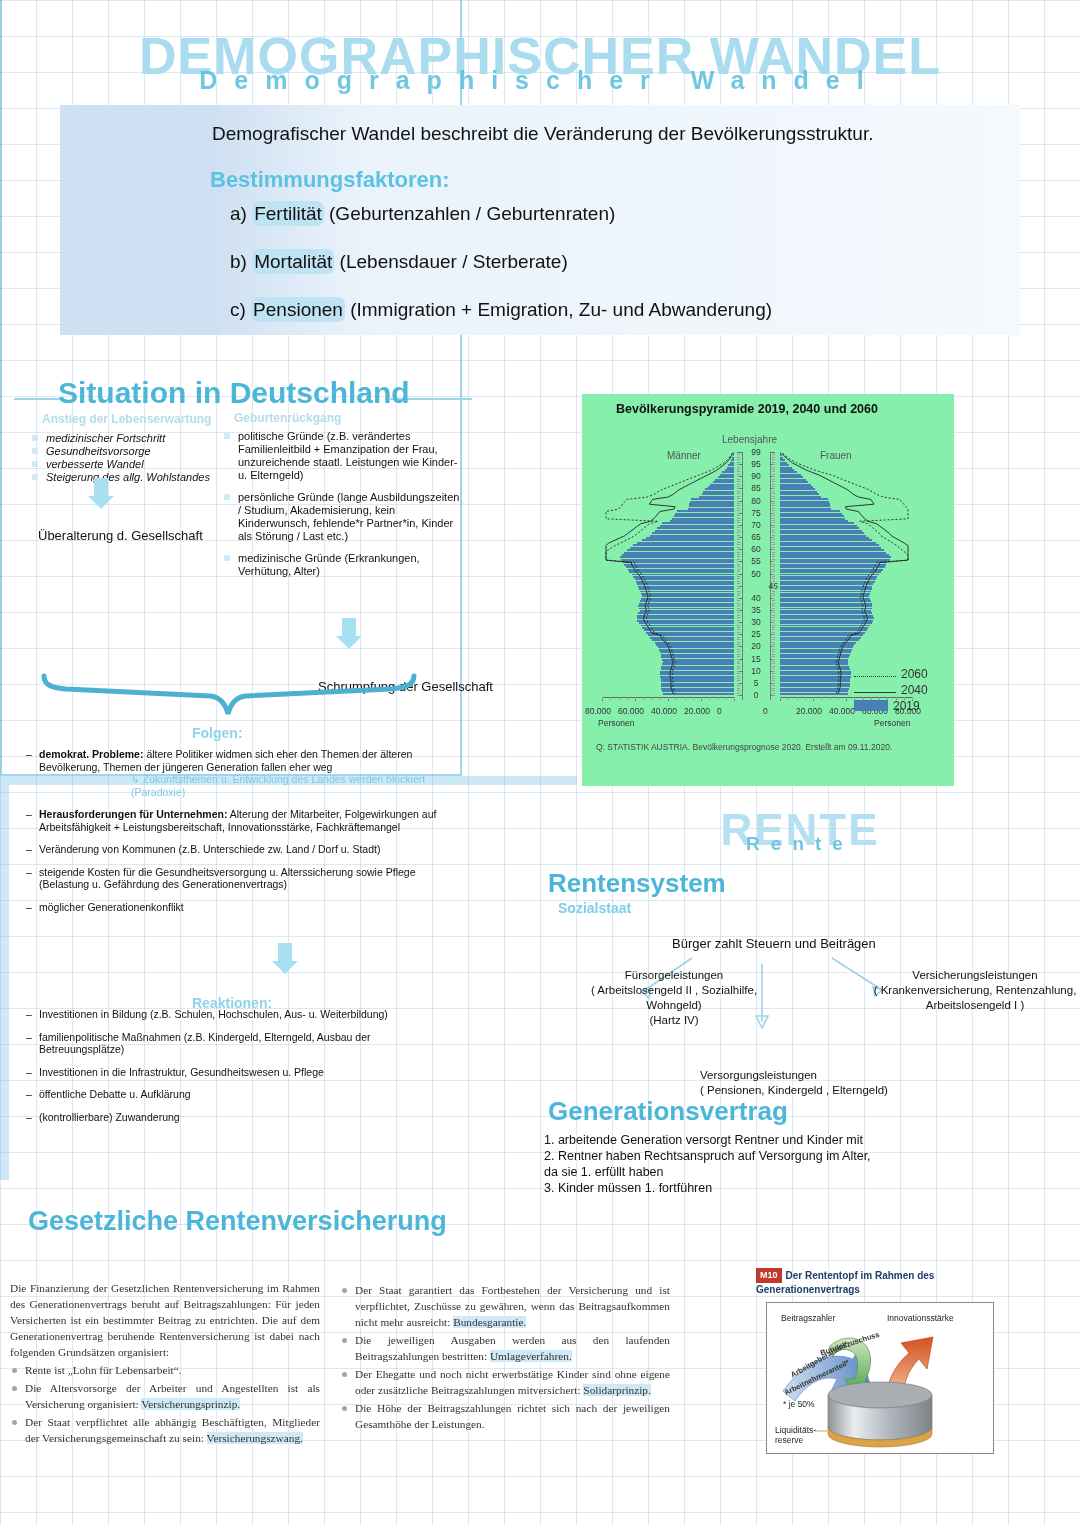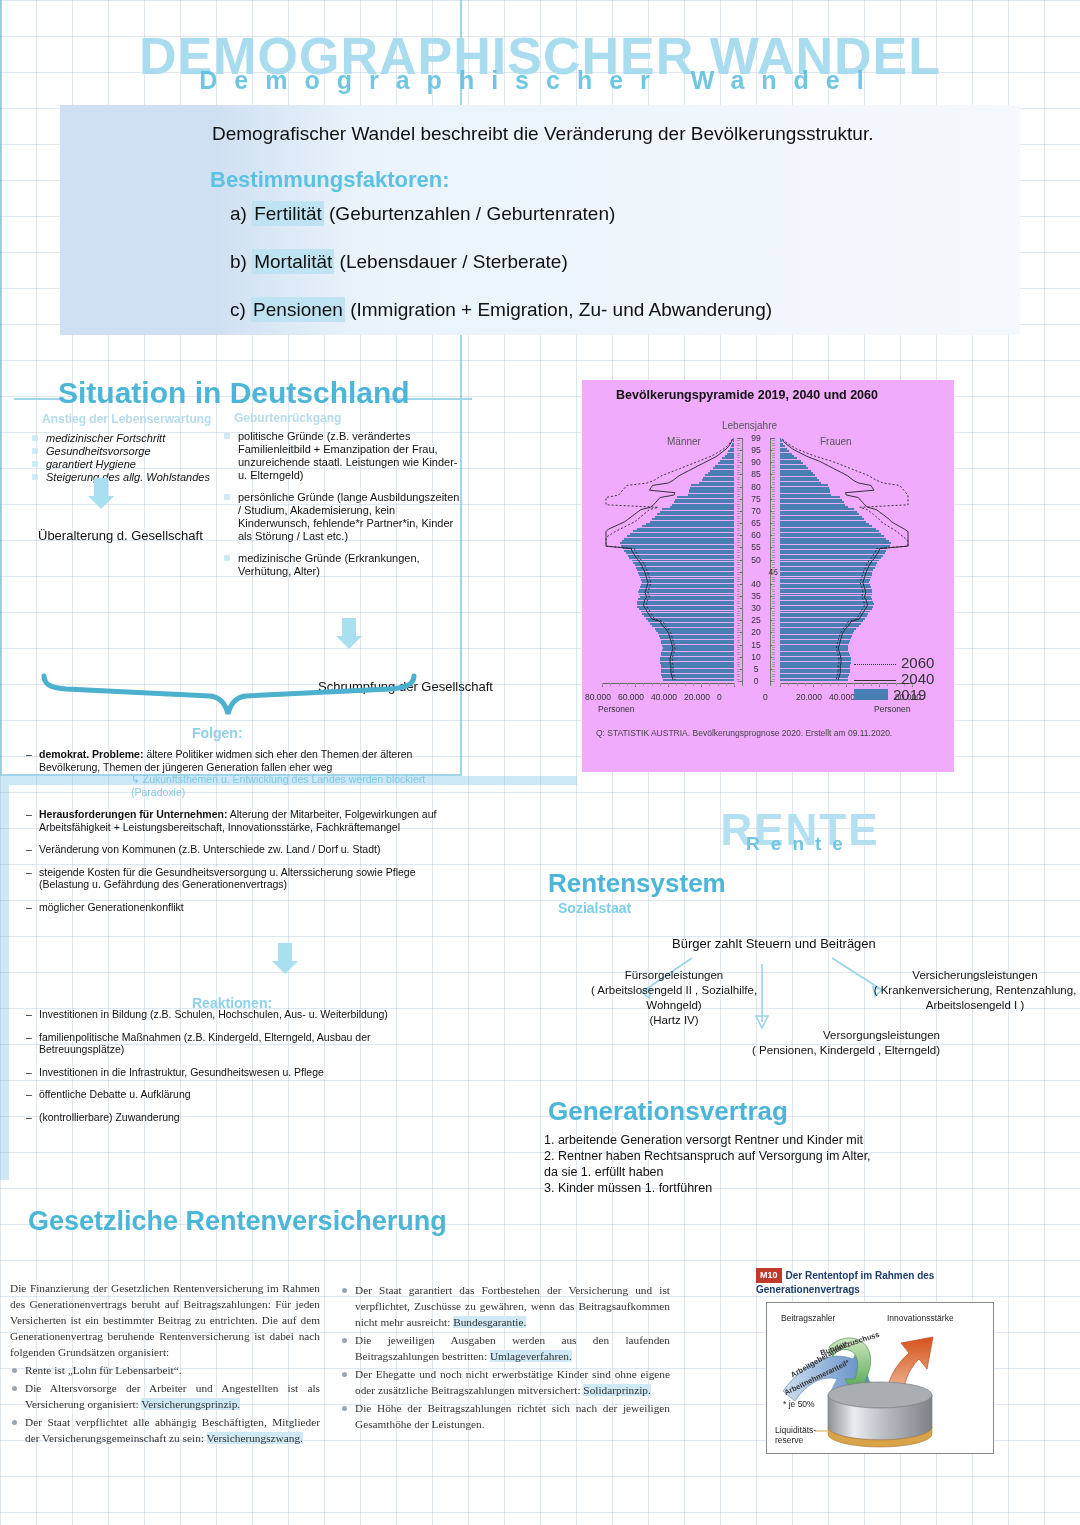--- a/index.html
+++ b/index.html
@@ -43,21 +43,21 @@
     position:absolute;left:152px;top:18px;font-size:19px;color:#111;
     font-family:"Liberation Sans",sans-serif;
   }
   #intro .sub{
     position:absolute;left:150px;top:62px;font-size:22px;font-weight:bold;color:#5cc2e2;
   }
   #intro .item{position:absolute;left:170px;font-size:19px;color:#111;white-space:nowrap;}
   #intro .it-a{top:98px;}
   #intro .it-b{top:146px;}
   #intro .it-c{top:194px;}
-  .hl{background:#bfe3f2;padding:2px 2px;border-radius:0;}
+  .hl{background:#bfe3f2;padding:2px 2px;border-radius:7px;}
   #intro-tick{position:absolute;left:1000px;top:318px;color:#333;font-size:15px;}
 
   
   #sit-frame{
     left:14px;top:398px;width:458px;height:774px;
     border:2px solid #9fd6ea;border-top:none;z-index:1;
   }
   #sit-frame-top-l{position:absolute;left:14px;top:398px;width:48px;height:2px;background:#9fd6ea;}
   #sit-frame-top-r{position:absolute;left:390px;top:398px;width:82px;height:2px;background:#9fd6ea;}
   #sit-title{
@@ -102,21 +102,21 @@
   .dash-list .dl{position:relative;padding-left:13px;margin-bottom:10px;}
   .dash-list .dl:before{content:"–";position:absolute;left:0;top:0;color:#111;}
   #folgen-list{left:26px;top:748px;width:430px;}
   #reakt-list{left:26px;top:1008px;width:430px;}
   .ind{display:block;padding-left:92px;}
   .sub-arrow{color:#7fc9e4;}
 
   #arrow3{left:272px;top:943px;}
 
   
-  #chart{left:582px;top:380px;width:372px;height:392px;background:#f0abfc;}
+  #chart{left:582px;top:394px;width:372px;height:392px;background:#86efac;}
   #chart-title{
     position:absolute;left:34px;top:8px;font-size:12.5px;font-weight:bold;color:#111;
   }
   #chart-axis-lbl{position:absolute;left:140px;top:40px;font-size:10px;color:#555;}
   #lbl-maenner{position:absolute;left:85px;top:56px;font-size:10px;color:#555;}
   #lbl-frauen{position:absolute;left:238px;top:56px;font-size:10px;color:#555;}
 
   .pyr-half{position:absolute;top:58px;height:243px;width:132px;}
   #pyr-left{left:20px;}
   #pyr-right{left:198px;}
@@ -130,21 +130,21 @@
   #pyr-axis .tick-r{position:absolute;right:3px;width:5px;height:1px;background:#666;}
   #pyr-axis-line-l{position:absolute;left:160px;top:58px;width:1px;height:248px;background:#777;}
   #pyr-axis-line-r{position:absolute;left:188px;top:58px;width:1px;height:248px;background:#777;}
 
   #xaxis-l{position:absolute;left:20px;top:303px;width:132px;height:1px;background:#666;}
   #xaxis-r{position:absolute;left:198px;top:303px;width:132px;height:1px;background:#666;}
   .xtickmark{position:absolute;top:303px;width:1px;height:4px;background:#666;}
   .xlab{position:absolute;top:312px;font-size:8.5px;color:#333;}
   .perslab{position:absolute;top:324px;font-size:8.5px;color:#333;}
 
-  .legend-row{position:absolute;font-size:15px;color:#333;text-align:center;}
+  .legend-row{position:absolute;font-size:12px;color:#333;text-align:center;}
   #lg2060{left:272px;top:272px;} #lg2040{left:272px;top:288px;} #lg2019{left:272px;top:304px;}
   .lg-key{display:inline-block;width:42px;vertical-align:middle;}
   .lg-dot{border-top:1px dotted #333;display:block;height:0;margin-top:5px;}
   .lg-sol{border-top:1px solid #333;display:block;height:0;margin-top:5px;}
   .lg-box{display:inline-block;width:34px;height:11px;background:#4a7fb5;vertical-align:middle;}
   .lg-txt{display:inline-block;vertical-align:middle;margin-left:5px;}
 
   #chart-src{position:absolute;left:14px;top:348px;font-size:8.5px;color:#444;}
 
   
@@ -157,21 +157,21 @@
   .rente-small{
     position:absolute;left:0;top:28px;width:220px;text-align:center;
     font-size:19px;font-weight:bold;letter-spacing:11px;color:#6ec6e3;
   }
   #rentensystem{left:548px;top:868px;font-size:26px;font-weight:bold;color:#4cb6d9;}
   #sozialstaat{left:558px;top:900px;font-size:14px;font-weight:bold;color:#7fcde8;}
 
   #buerger{left:672px;top:936px;font-size:13px;color:#111;}
   #fuersorge{left:564px;top:968px;width:220px;text-align:center;font-size:11.5px;line-height:15px;color:#111;}
   #versicherung{left:860px;top:968px;width:230px;text-align:center;font-size:11.5px;line-height:15px;color:#111;}
-  #versorgung{left:700px;top:1028px;width:240px;text-align:right;font-size:11.5px;line-height:15px;color:#111;}
+  #versorgung{left:700px;top:1068px;width:240px;text-align:left;font-size:11.5px;line-height:15px;color:#111;}
 
   #gen-title{left:548px;top:1096px;font-size:26px;font-weight:bold;color:#4cb6d9;}
   #gen-list{left:544px;top:1132px;font-size:12.5px;line-height:16px;color:#111;}
 
   
   #grv-title{left:28px;top:1206px;font-size:27px;font-weight:bold;color:#4cb6d9;}
   .printcol{font-size:11.3px;line-height:16px;color:#333;text-align:justify;
     font-family:"Liberation Serif",serif;}
   #print1{left:10px;top:1280px;width:310px;}
   #print2{left:340px;top:1280px;width:330px;}
@@ -226,21 +226,21 @@
 <div id="sit-frame"></div>
 <div id="sit-frame-top-l"></div>
 <div id="sit-frame-top-r"></div>
 <div class="layer" id="sit-title">Situation in Deutschland</div>
 <div class="layer colhead" id="ch1">Anstieg der Lebenserwartung</div>
 <div class="layer colhead" id="ch2">Geburtenrückgang</div>
 
 <div class="layer bullet-list" id="col1">
   <div class="bl">medizinischer Fortschritt</div>
   <div class="bl">Gesundheitsvorsorge</div>
-  <div class="bl">garantiert Hygiene</div>
+  <div class="bl">verbesserte Wandel</div>
   <div class="bl">Steigerung des allg. Wohlstandes</div>
 </div>
 
 <div class="layer bullet-list" id="col2">
   <div class="bl">politische Gründe (z.B. verändertes Familienleitbild + Emanzipation der Frau, unzureichende staatl. Leistungen wie Kinder- u. Elterngeld)</div>
   <div class="bl">persönliche Gründe (lange Ausbildungszeiten / Studium, Akademisierung, kein Kinderwunsch, fehlende*r Partner*in, Kinder als Störung / Last etc.)</div>
   <div class="bl">medizinische Gründe (Erkrankungen, Verhütung, Alter)</div>
 </div>
 
 <div class="layer arrow-down" id="arrow1">

